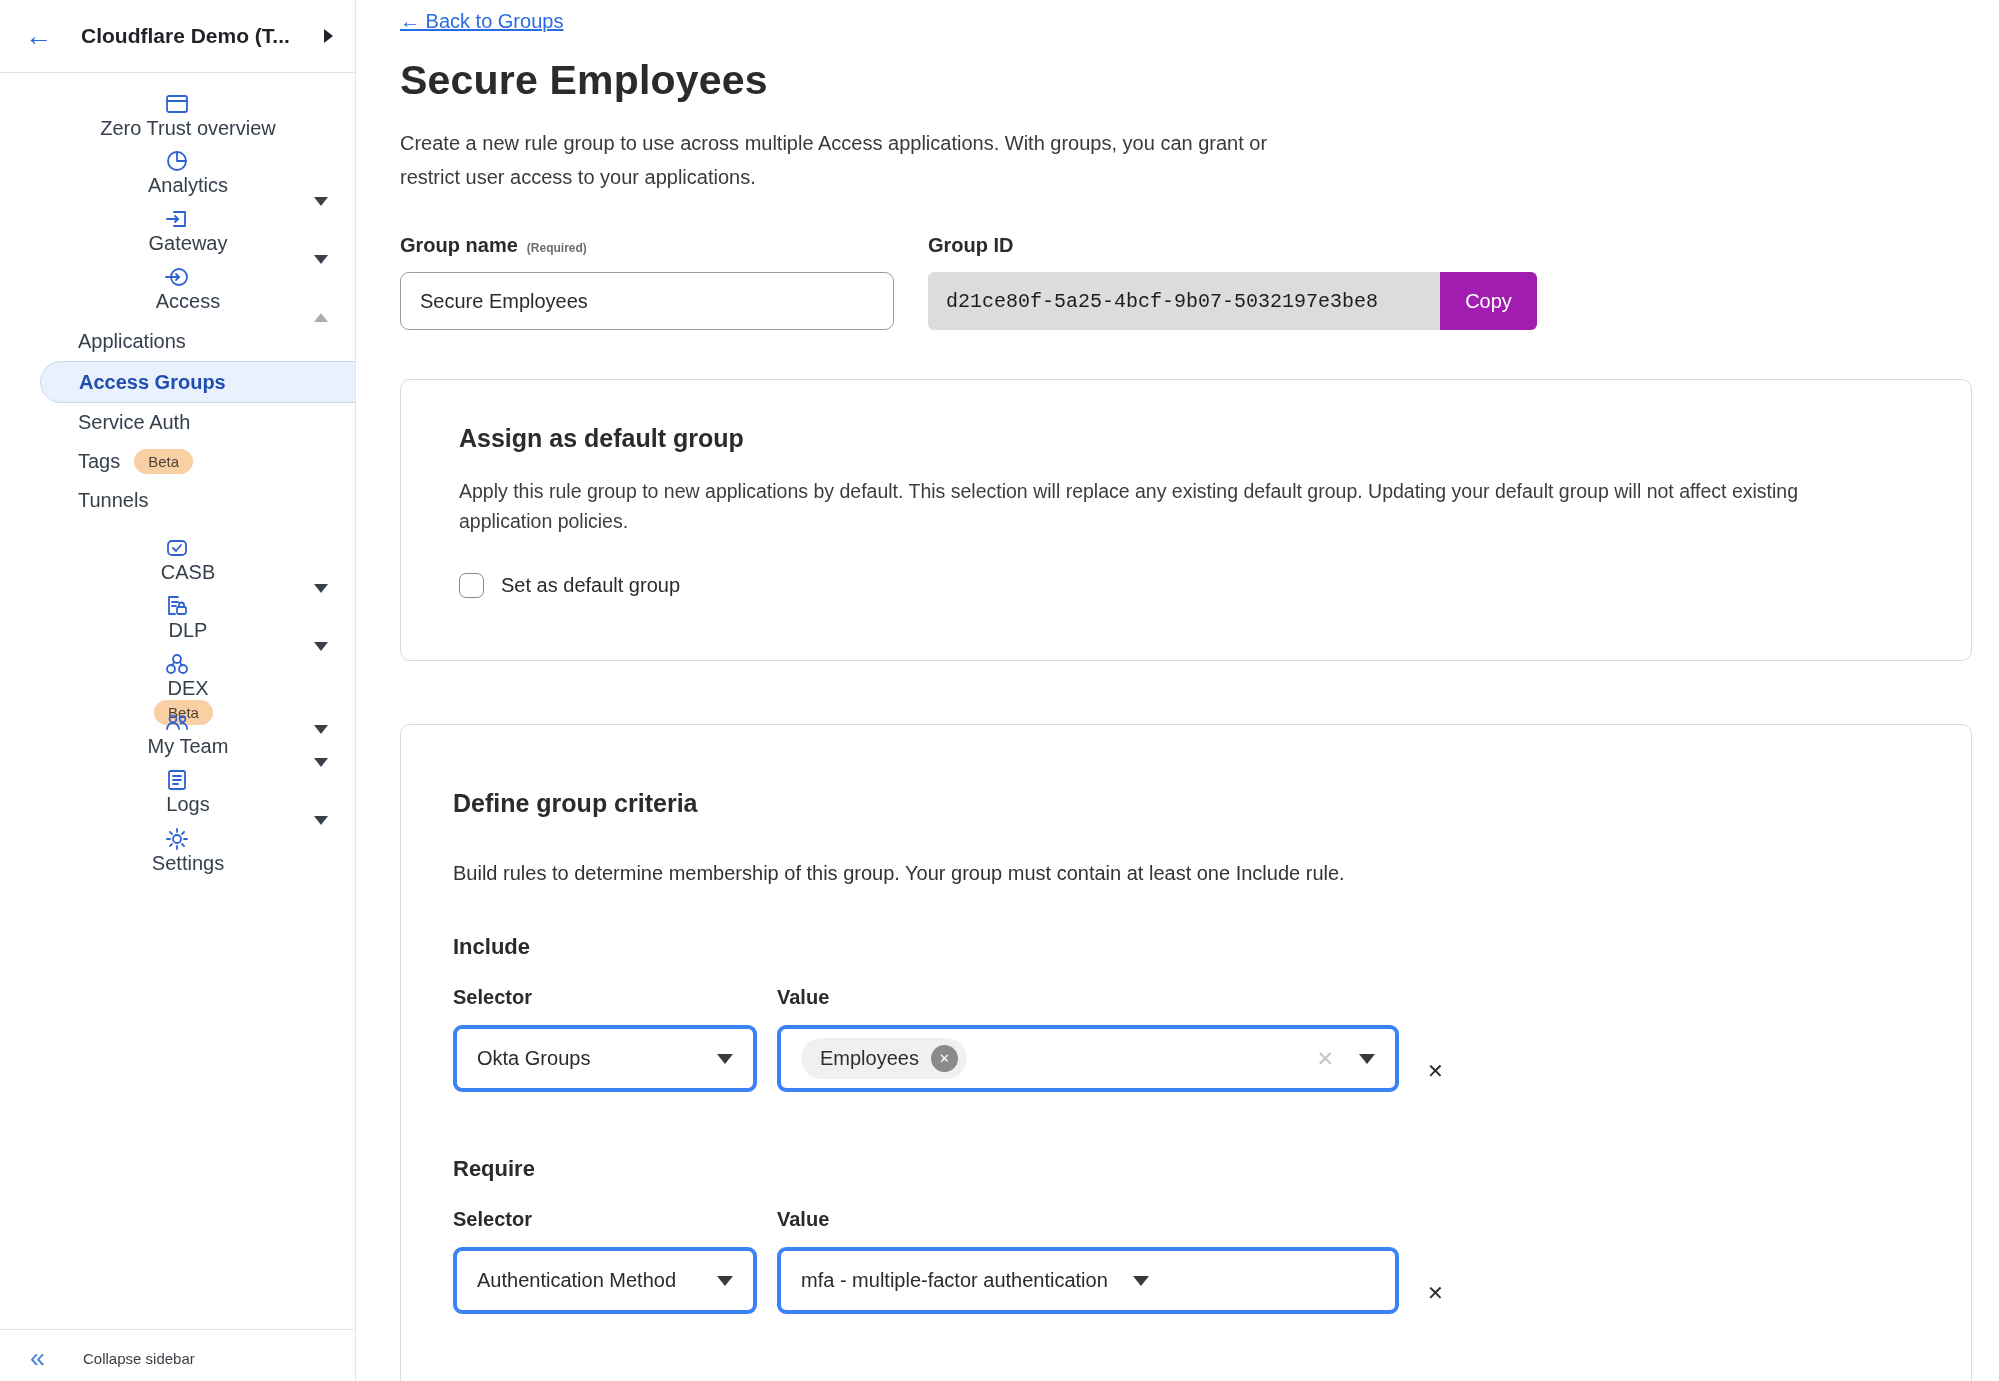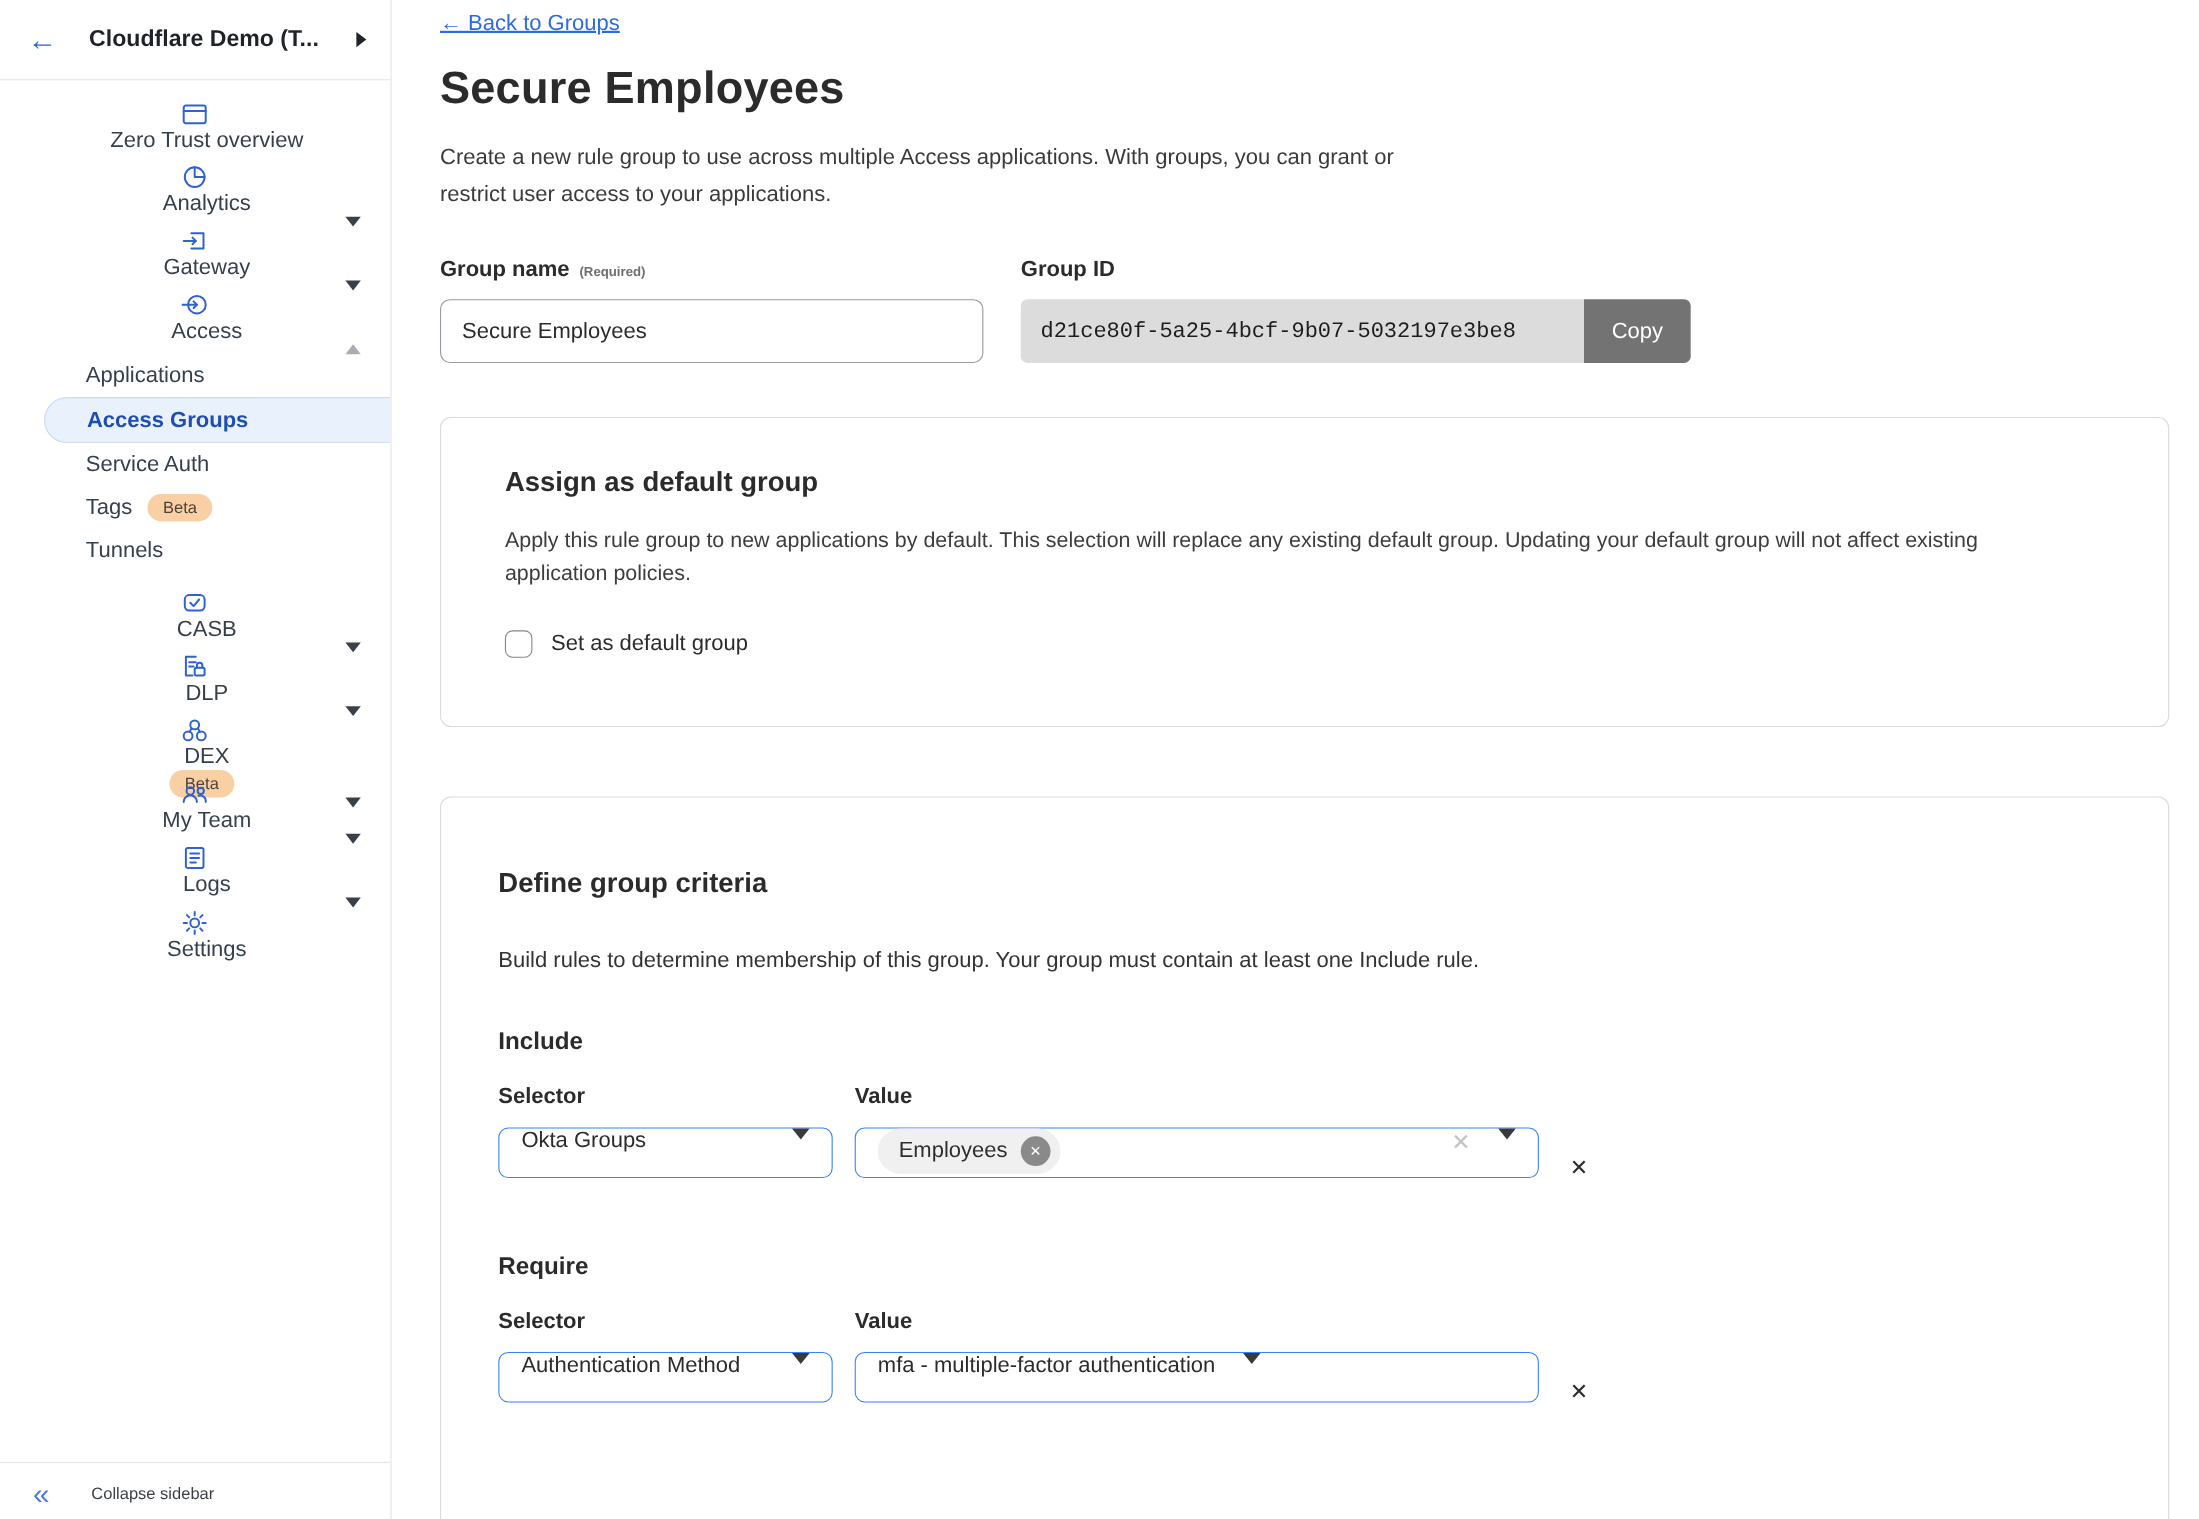--- a/index.html
+++ b/index.html
@@ -52,21 +52,21 @@
   .required-hint { font-size:12px; color:#6e6e6e; margin-left:9px;font-weight:bold; }
   .text-input { width:494px; height:58px; border:1px solid #979ba4; border-radius:9px;
                 font-size:20px; color:#2b2b2b; padding:0 19px;
                 font-family:"Liberation Sans", sans-serif; outline:none; background:#fff; }
   .gid-col { margin-left:34px; }
   .gid-row { display:flex; align-items:stretch; }
   .gid-box { width:512px; height:58px; background:#dcdcdc; border-radius:6px 0 0 6px;
              display:flex; align-items:center; padding:0 18px;
              font-family:"Liberation Mono","DejaVu Sans Mono",monospace; font-size:20px; color:#1d1d1d;
              white-space:nowrap; }
-  .copy-btn { width:97px; height:58px; background:#737373; color:#fff; font-size:20px;
+  .copy-btn { width:97px; height:58px; background:#a21caf; color:#fff; font-size:20px;
               border:none; border-radius:0 6px 6px 0; cursor:pointer;
               font-family:"Liberation Sans", sans-serif; }
 
   .card { width:1572px; border:1px solid #d9dbde; border-radius:10px; background:#fff; }
   .card1 { margin-top:49px; height:282px; padding:44px 58px; }
   .card-h2 { font-size:25px; font-weight:bold; color:#2b2b2b; }
   .card1 p { font-size:19.5px; color:#3d3d3d; line-height:30px; margin-top:23px; max-width:1410px; }
   .check-row { display:flex; align-items:center; margin-top:37px; cursor:pointer; }
   .checkbox { width:25px; height:25px; border:1.6px solid #82878f; border-radius:7px; background:#fff; }
   .check-label { font-size:20px; color:#2b2b2b; margin-left:17px; }
@@ -74,22 +74,22 @@
   .card2 { margin-top:63px; height:760px; padding:46px 52px; }
   .card2 .card-h2 { margin-top:18px; }
   .criteria-desc { font-size:20px; color:#333; margin-top:44px; }
   .rule-kind { font-size:22px; font-weight:bold; color:#2b2b2b; }
   .rule-kind.include { margin-top:49px; }
   .rule-kind.require { margin-top:64px; }
   .col-labels { display:flex; margin-top:26px; }
   .col-label { font-size:20px; font-weight:bold; color:#2b2b2b; }
   .w-selector { width:304px; }
   .col-gap { width:20px; }
-  .selectbox { height:46px; border:1px solid #3b82f6; border-radius:9px; background:#fff;
-               display:flex; align-items:flex-start; padding:0 20px; margin-top:16px; cursor:pointer; }
+  .selectbox { height:67px; border:4px solid #3b82f6; border-radius:9px; background:#fff;
+               display:flex; align-items:center; padding:0 20px; margin-top:16px; cursor:pointer; }
   .selectbox .sel-text { font-size:20px; color:#2b2b2b; white-space:nowrap; }
   .sel-caret { width:0; height:0; margin-left:auto;
                border-left:8px solid transparent; border-right:8px solid transparent;
                border-top:10px solid #3a3a3a; }
   .valuebox { width:622px; }
   .chip { display:flex; align-items:center; background:#f0f0f0; border-radius:23px;
           padding:7px 9px 7px 19px; }
   .chip-text { font-size:20px; color:#2e2e2e; }
   .chip-x { width:27px; height:27px; border-radius:50%; background:#8a8a8a; color:#fff;
             display:flex; align-items:center; justify-content:center; font-size:13px;

